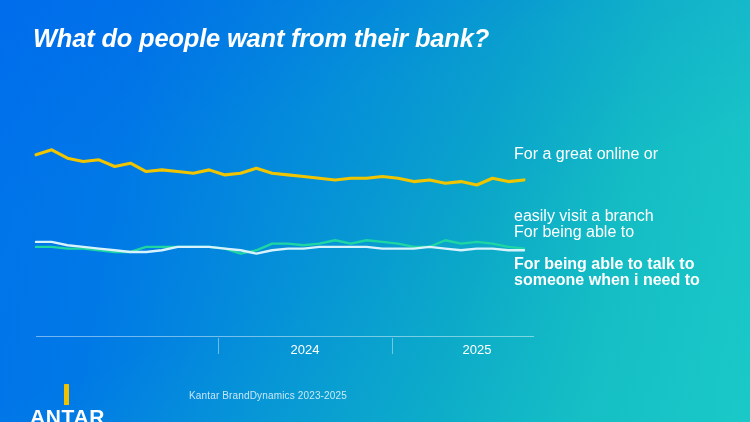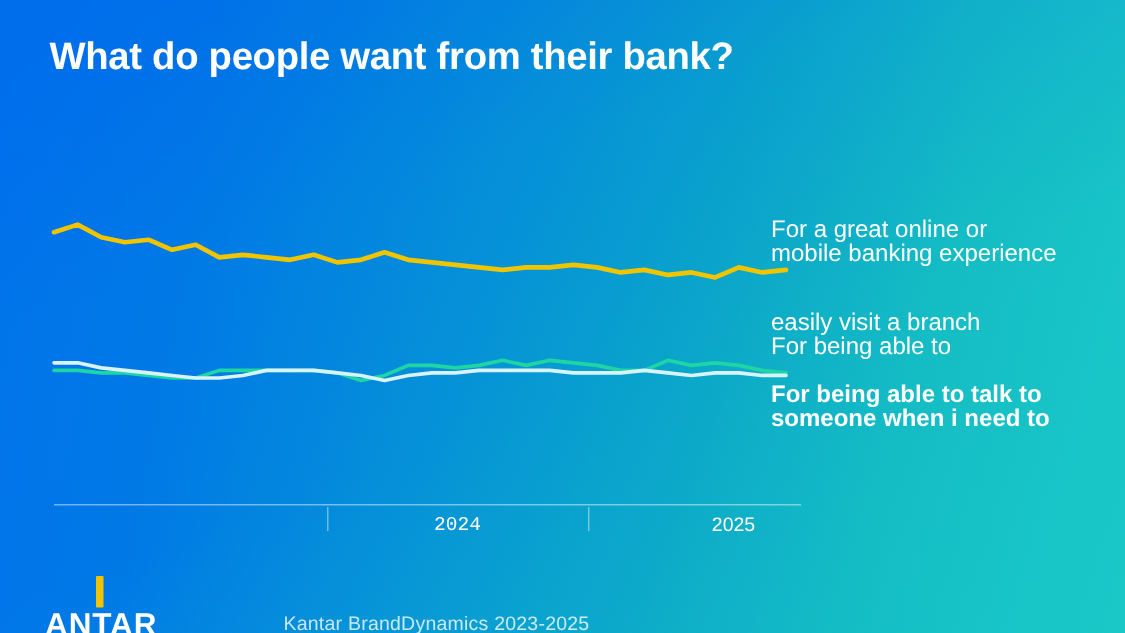--- a/index.html
+++ b/index.html
@@ -25,20 +25,21 @@
   }
   .layer { position: absolute; z-index: 3; }
 
   .title {
     left: 33px;
     top: 24px;
     font-size: 25.5px;
     font-weight: bold;
     color: #ffffff;
     letter-spacing: -0.2px;
+    font-style: italic;
   }
   .subtitle {
     left: 33px;
     top: 96px;
     font-size: 11.5px;
     font-weight: bold;
     color: #ffffff;
     letter-spacing: 0.1px;
   }
 
@@ -106,22 +107,22 @@
   .logo .kbar {
     display: inline-block;
     width: 5px;
     height: 21px;
     background: #F0C300;
     margin-right: 1px;
     border-radius: 0.5px;
   }
   .source {
     left: 175px;
-    top: 408px;
-    font-size: 13px;
+    top: 390px;
+    font-size: 10px;
     color: rgba(255,255,255,0.78);
     letter-spacing: 0.15px;
     padding-left: 14px;
   }
 </style>
 </head>
 <body>
 
 <div id="slide">
 
@@ -133,27 +134,26 @@
         <path d="M6.00 34.80 L21.74 29.77 L37.48 38.15 L53.23 41.50 L68.97 39.82 L84.71 46.53 L100.45 43.18 L116.19 51.55 L131.94 49.88 L147.68 51.55 L163.42 53.22 L179.16 49.88 L194.90 54.90 L210.65 53.22 L226.39 48.20 L242.13 53.22 L257.87 54.90 L273.61 56.58 L289.35 58.25 L305.10 59.92 L320.84 58.25 L336.58 58.25 L352.32 56.58 L368.06 58.25 L383.81 61.60 L399.55 59.92 L415.29 63.28 L431.03 61.60 L446.77 64.95 L462.52 58.25 L478.26 61.60 L494.00 59.92" fill="none" stroke="#F0C500" stroke-width="3.1" stroke-linejoin="round" stroke-linecap="round"></path>
         <path d="M6.00 126.92 L21.74 126.92 L37.48 128.60 L53.23 128.60 L68.97 130.28 L84.71 131.95 L100.45 131.95 L116.19 126.92 L131.94 126.92 L147.68 126.92 L163.42 126.92 L179.16 126.92 L194.90 128.60 L210.65 133.63 L226.39 130.28 L242.13 123.58 L257.87 123.58 L273.61 125.25 L289.35 123.58 L305.10 120.23 L320.84 123.58 L336.58 120.23 L352.32 121.90 L368.06 123.58 L383.81 126.92 L399.55 126.92 L415.29 120.23 L431.03 123.58 L446.77 121.90 L462.52 123.58 L478.26 126.92 L494.00 128.60" fill="none" stroke="#1ED6A3" stroke-width="2.4" stroke-linejoin="round" stroke-linecap="round"></path>
         <path d="M6.00 121.90 L21.74 121.90 L37.48 125.25 L53.23 126.92 L68.97 128.60 L84.71 130.28 L100.45 131.95 L116.19 131.95 L131.94 130.28 L147.68 126.92 L163.42 126.92 L179.16 126.92 L194.90 128.60 L210.65 130.28 L226.39 133.63 L242.13 130.28 L257.87 128.60 L273.61 128.60 L289.35 126.92 L305.10 126.92 L320.84 126.92 L336.58 126.92 L352.32 128.60 L368.06 128.60 L383.81 128.60 L399.55 126.92 L415.29 128.60 L431.03 130.28 L446.77 128.60 L462.52 128.60 L478.26 130.28 L494.00 130.28" fill="none" stroke="#D8F3FB" stroke-width="2.4" stroke-linejoin="round" stroke-linecap="round"></path>
       </svg>
   </div>
 
   <div class="layer axis-row">
     <div class="axis-line"></div>
     <div class="tick" style="left:182px;"></div>
     <div class="tick" style="left:356px;"></div>
-    <div class="yearlab" style="left:224px;font-family:Liberation Mono, monospace;">2024</div>
-    <div class="yearlab" style="left:408px;">2025</div>
+    <div class="yearlab" style="left:224px;">2024</div>
+    <div class="yearlab" style="left:396px;">2025</div>
   </div>
 
   <div class="layer legend-item" id="leg0">
     <div>For a great online or</div>
-    <div>mobile banking experience</div>
   </div>
   <div class="layer legend-item" id="leg1">
     <div>easily visit a branch</div>
     <div>For being able to</div>
   </div>
   <div class="layer legend-item" id="leg2">
     <div>For being able to talk to</div>
     <div>someone when i need to</div>
   </div>
 

